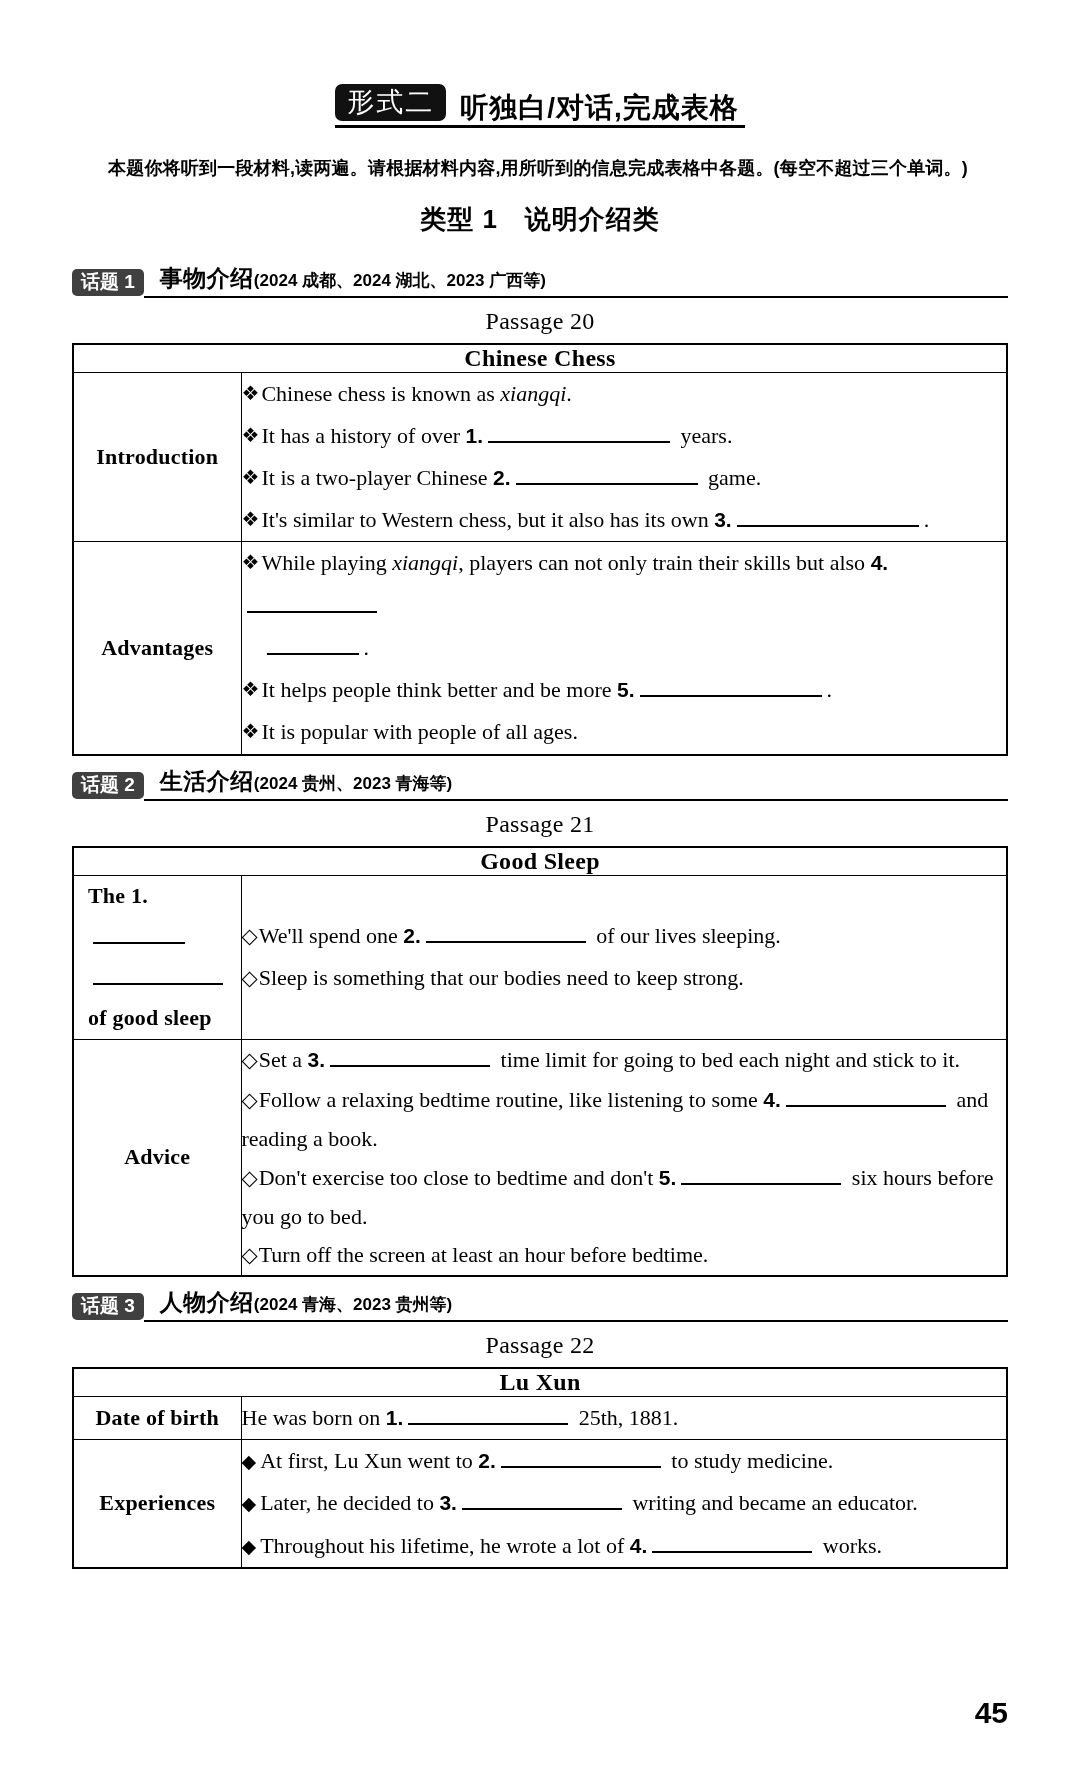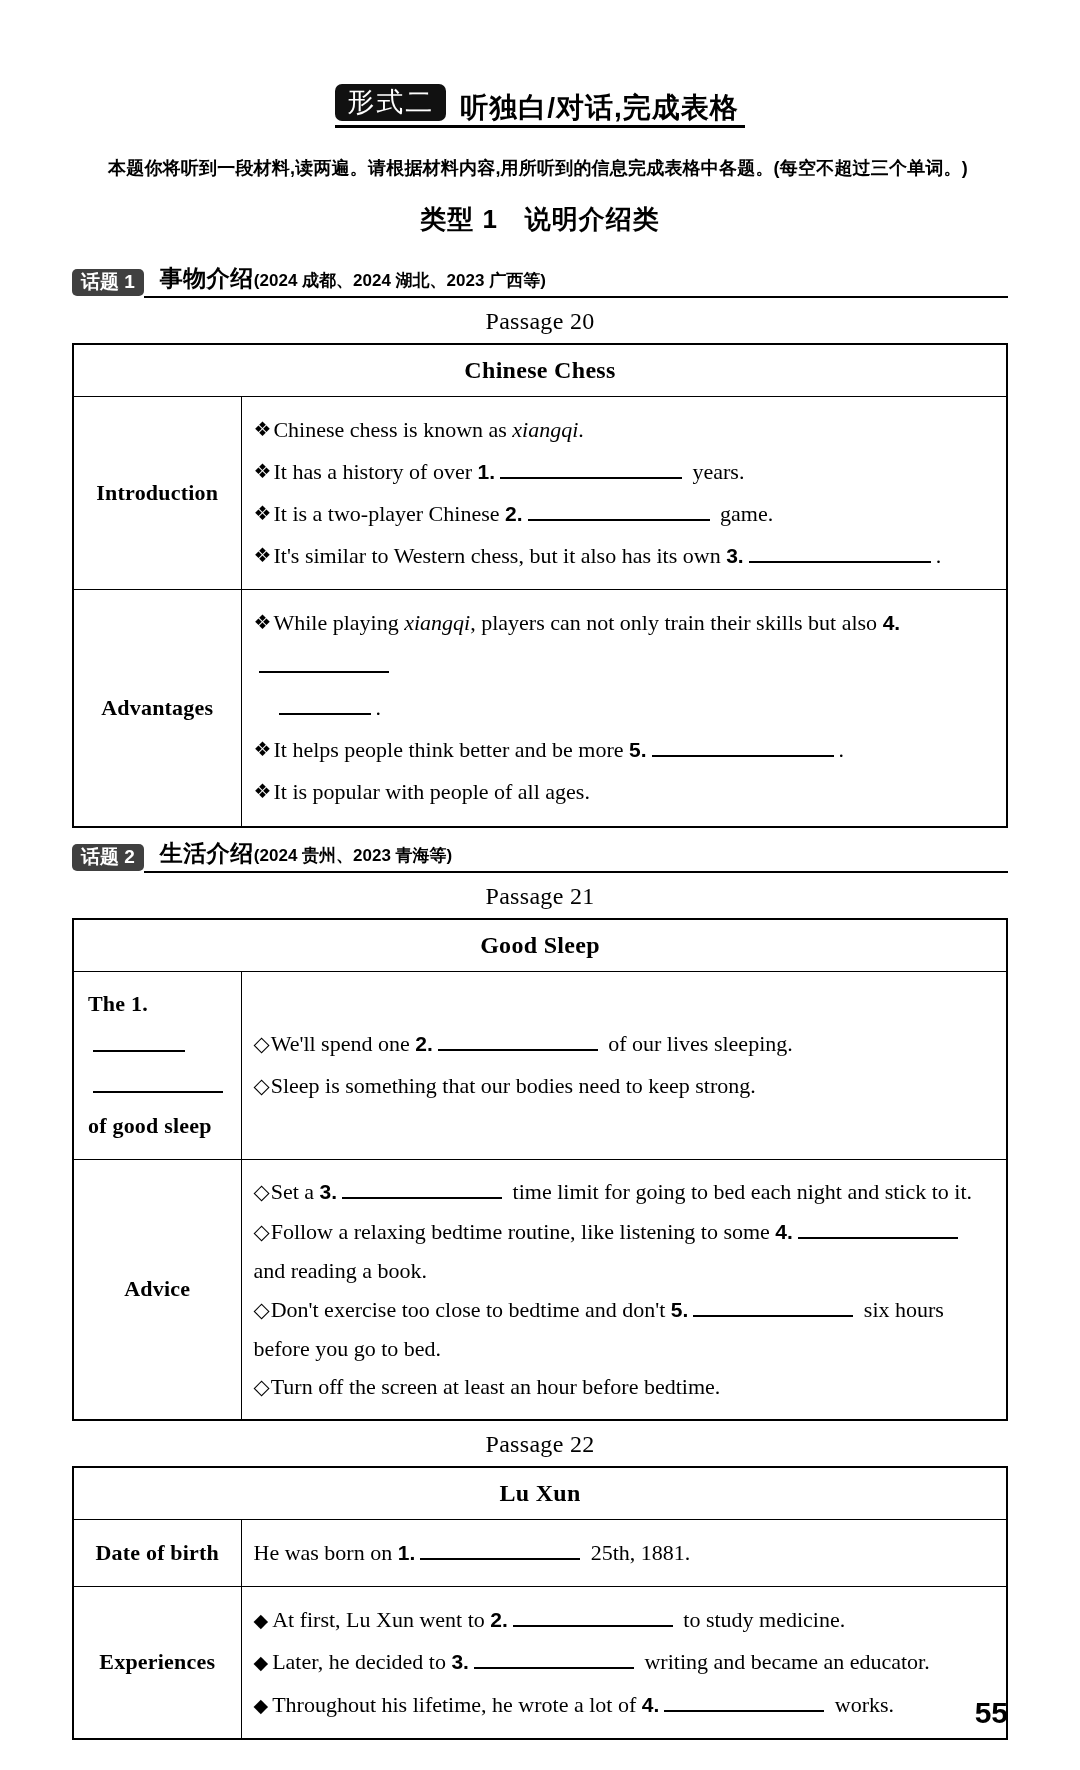--- a/index.html
+++ b/index.html
@@ -137,21 +137,21 @@
 
   
   table.ex {
     width: 100%;
     border-collapse: collapse;
     border: 2px solid #000;
     table-layout: fixed;
   }
   table.ex td {
     border: 1.5px solid #000;
-    padding: 12px;
+    padding: 0;
     vertical-align: middle;
   }
   td.tbl-title {
     text-align: center;
     font-weight: bold;
     font-size: 24px;
     padding: 10px 0 10px 0;
     letter-spacing: 0.3px;
   }
   td.rowhead {
@@ -315,20 +315,27 @@
           <td class="cell tight">
             <span class="li"><span class="bul-open">◇</span><span>Set a </span><span class="qn">3.</span><span class="blank b-md"></span><span> time limit for going to bed each night and stick to it.</span></span>
             <span class="li"><span class="bul-open">◇</span><span>Follow a relaxing bedtime routine, like listening to some </span><span class="qn">4.</span><span class="blank b-md"></span><span> and reading a book.</span></span>
             <span class="li"><span class="bul-open">◇</span><span>Don't exercise too close to bedtime and don't </span><span class="qn">5.</span><span class="blank b-md"></span><span> six hours before you go to bed.</span></span>
             <span class="li"><span class="bul-open">◇</span><span>Turn off the screen at least an hour before bedtime.</span></span>
           </td>
         </tr>
       </tbody>
     </table>
 
+    <div class="topic-bar">
+      <span class="topic-tag">话题 3</span>
+      <span class="topic-rest">
+        <span class="topic-name">人物介绍</span>
+          <span class="topic-sources">(2024 青海、2023 贵州等)</span>
+      </span>
+    </div>
     <div class="passage-label">Passage 22</div>
 
     <table class="ex">
       <colgroup>
           <col style="width:168px">
           <col>
         </colgroup>
       <tbody>
         <tr>
           <td class="tbl-title" colspan="2">Lu Xun</td>
@@ -345,14 +352,14 @@
             <span class="li"><span class="bul-filled">◆</span><span>At first, Lu Xun went to </span><span class="qn">2.</span><span class="blank b-md"></span><span> to study medicine.</span></span>
             <span class="li"><span class="bul-filled">◆</span><span>Later, he decided to </span><span class="qn">3.</span><span class="blank b-md"></span><span> writing and became an educator.</span></span>
             <span class="li"><span class="bul-filled">◆</span><span>Throughout his lifetime, he wrote a lot of </span><span class="qn">4.</span><span class="blank b-md"></span><span> works.</span></span>
           </td>
         </tr>
       </tbody>
     </table>
 
   </div>
 
-  <div class="page-num">55</div>
+  <div class="page-num">45</div>
 </div>
 
 </body></html>

